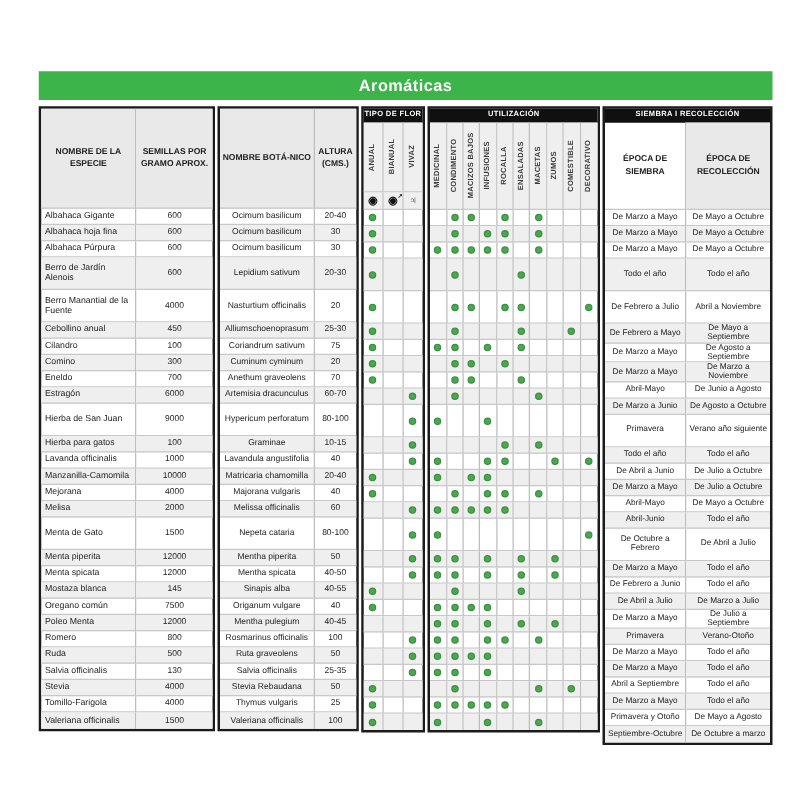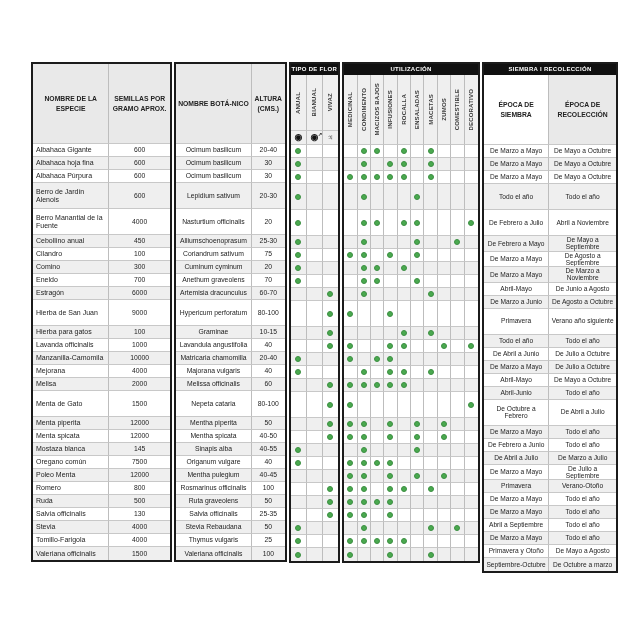--- a/index.html
+++ b/index.html
@@ -31,20 +31,21 @@
   td.name{text-align:left;padding-left:3px;font-size:7px;}
   td.bot{font-size:6.8px;padding:0 1px;}
   td.season{font-size:6.6px;padding:0 2px;}
   .dot{display:block;margin:0 auto;width:6px;height:6px;border-radius:50%;
        background:var(--dot,#4aa94f);border:1px solid #3c8f42;box-sizing:border-box;}
 </style>
 </head>
 <body>
 
 <div class="wrap">
+  <div class="title">Aromáticas</div>
   <div class="grid">
 
     <table class="sec">
       <colgroup>
           <col style="width:79px">
           <col style="width:62px">
         </colgroup>
       <thead>
         <tr>
           <th class="hcell">NOMBRE DE LA ESPECIE</th>

